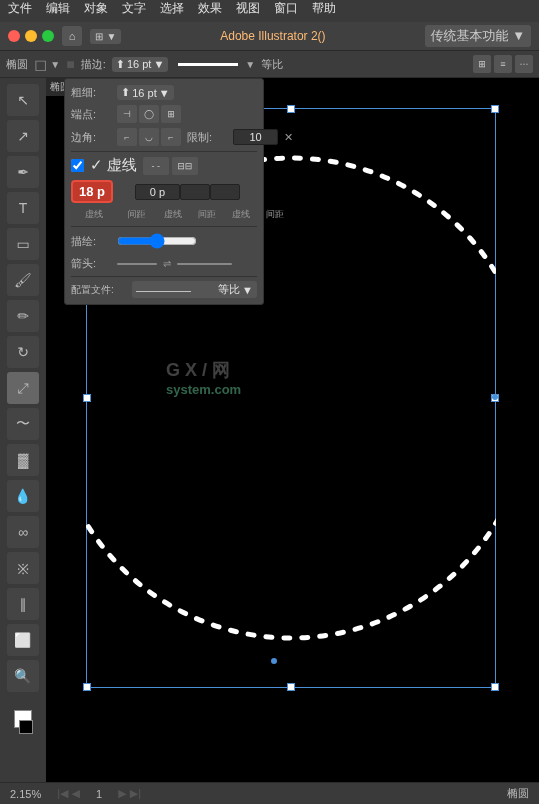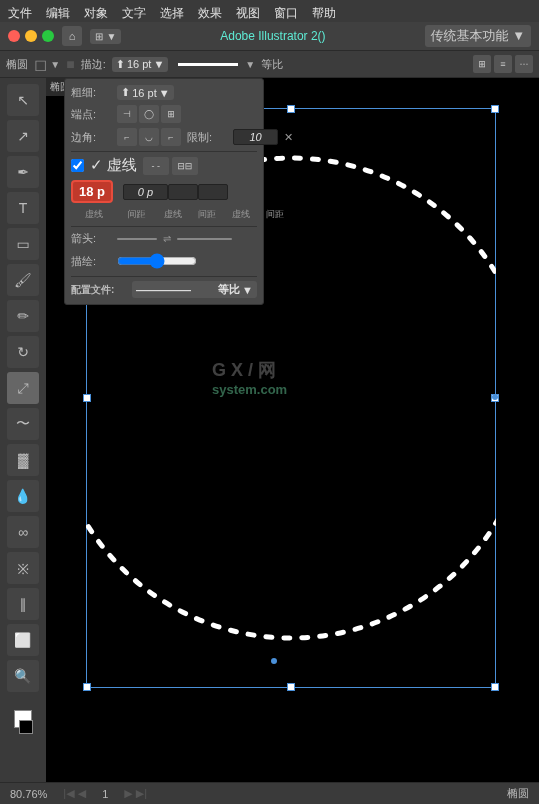--- a/index.html
+++ b/index.html
@@ -11,21 +11,21 @@
       background: #1e1e1e;
       position: relative;
     }
 
     
     .menubar {
       width: 100%;
       height: 22px;
       background: #3a3a3a;
       display: flex;
-      align-items: flex-end;
+      align-items: flex-start;
       padding: 0 8px;
       gap: 14px;
     }
     .menubar-item {
       color: #e0e0e0;
       font-size: 12px;
       cursor: pointer;
     }
 
     
@@ -55,21 +55,21 @@
     }
     .titlebar-mode {
       background: #555;
       border-radius: 3px;
       padding: 2px 5px;
       color: #ccc;
       font-size: 11px;
       display: flex; align-items: center; gap: 3px;
     }
     .titlebar-app-name {
-      color: #5eead4;
+      color: #fdba74;
       font-size: 12px;
       flex: 1;
       text-align: center;
     }
     .titlebar-workspace {
       background: #555;
       border-radius: 3px;
       padding: 2px 6px;
       color: #ccc;
       font-size: 13px;
@@ -148,21 +148,20 @@
     }
     .panel-input {
       background: #333;
       border: 1px solid #222;
       border-radius: 2px;
       color: #e0e0e0;
       font-size: 11px;
       padding: 1px 3px;
       width: 45px;
       text-align: center;
-      font-style: italic;
     }
     .panel-btn-group {
       display: flex; gap: 2px;
     }
     .panel-btn {
       width: 20px; height: 18px;
       background: #555;
       border-radius: 2px;
       display: flex; align-items: center; justify-content: center;
       color: #ccc; font-size: 9px;
@@ -187,21 +186,21 @@
     .arrow-line-2 {
       width: 55px; height: 3px;
       background: #888;
     }
     .panel-divider {
       border: none;
       border-top: 1px solid #333;
       margin: 4px 0;
     }
     .config-row {
-      display: flex; align-items: center; gap: 6px; font-weight: bold;
+      display: flex; align-items: center; gap: 6px;
     }
 
     
     .canvas-area {
       position: absolute;
       top: 78px;
       left: 46px;
       right: 0;
       bottom: 22px;
       background: #000;
@@ -303,21 +302,20 @@
     
     .watermark {
       position: absolute;
       top: 280px;
       left: 120px;
       color: rgba(255,255,255,0.25);
       font-size: 18px;
       font-weight: bold;
       pointer-events: none;
       user-select: none;
-      margin-left: 46px;
     }
     .watermark-sub {
       color: rgba(100,200,150,0.5);
       font-size: 13px;
     }
 
     
     .annotation-text {
       position: absolute;
       bottom: 60px;
@@ -487,62 +485,62 @@
     <input type="checkbox" checked="" style="">
     <span class="panel-label" style="color:#e0e0e0;font-size:15px">✓ 虚线</span>
     <div style="display:flex;gap:3px">
       <div class="panel-btn" style="width:26px">- -</div>
       <div class="panel-btn" style="width:26px">⊟⊟</div>
     </div>
   </div>
 
   <div class="panel-row">
     <div class="highlighted-input">18 p</div>
-    <div class="panel-btn-group" style="gap:0;margin-left:4px">
+    <div class="panel-btn-group" style="gap:0;margin-left:16px">
       <input class="panel-input" type="text" value="0 p" style="">
       <input class="panel-input" type="text" value="" style="width: 30px;">
       <input class="panel-input" type="text" value="" style="width: 30px;">
     </div>
   </div>
 
   <div class="panel-row" style="gap:4px;padding-left:2px">
     <span style="color:#999;font-size:9px;min-width:42px;text-align:center">虚线</span>
     <span style="color:#999;font-size:9px;min-width:35px;text-align:center">间距</span>
     <span style="color:#999;font-size:9px;min-width:30px;text-align:center">虚线</span>
     <span style="color:#999;font-size:9px;min-width:30px;text-align:center">间距</span>
     <span style="color:#999;font-size:9px;min-width:30px;text-align:center">虚线</span>
     <span style="color:#999;font-size:9px;min-width:30px;text-align:center">间距</span>
   </div>
   <hr class="panel-divider">
 
   <div class="panel-row">
+    <span class="panel-label">描绘:</span>
+    <input class="panel-input" type="range" style="width: 80px; background: rgb(51, 51, 51);" value="50">
+  </div>
+
+  <div class="panel-row">
     <span class="panel-label">箭头:</span>
     <div class="arrow-line" style="background:#888;height:2px;width:40px;border-radius:1px"></div>
     <span style="color:#999;font-size:10px">⇌</span>
     <div class="arrow-line-2" style="background:#888;height:2px;width:55px;border-radius:1px"></div>
-  </div>
-
-  <div class="panel-row">
-    <span class="panel-label">描绘:</span>
-    <input class="panel-input" type="range" style="width: 80px; background: rgb(51, 51, 51);" value="50">
   </div>
 
   <hr class="panel-divider">
 
   <div class="config-row">
     <span class="panel-label" style="min-width:55px;font-size:10px">配置文件:</span>
     <div class="options-dropdown" style="font-size:11px;flex:1">
       <span style="flex:1">—————</span>
       <span>等比</span>
       <span>▼</span>
     </div>
   </div>
 </div>
 
 <div style="position:absolute;top:78px;left:46px;color:#bbb;font-size:10px;background:#2a2a2a;padding:2px 4px;z-index:5">椭圆</div>
 
 <div class="status-bar">
-  <span class="status-item">80.76%</span>
+  <span class="status-item">2.15%</span>
   <span style="color:#555;font-size:11px">|◀ ◀</span>
   <span class="status-item">1</span>
   <span style="color:#555;font-size:11px">▶ ▶|</span>
   <span class="status-item-name">椭圆</span>
 </div>
 
 </body></html>

